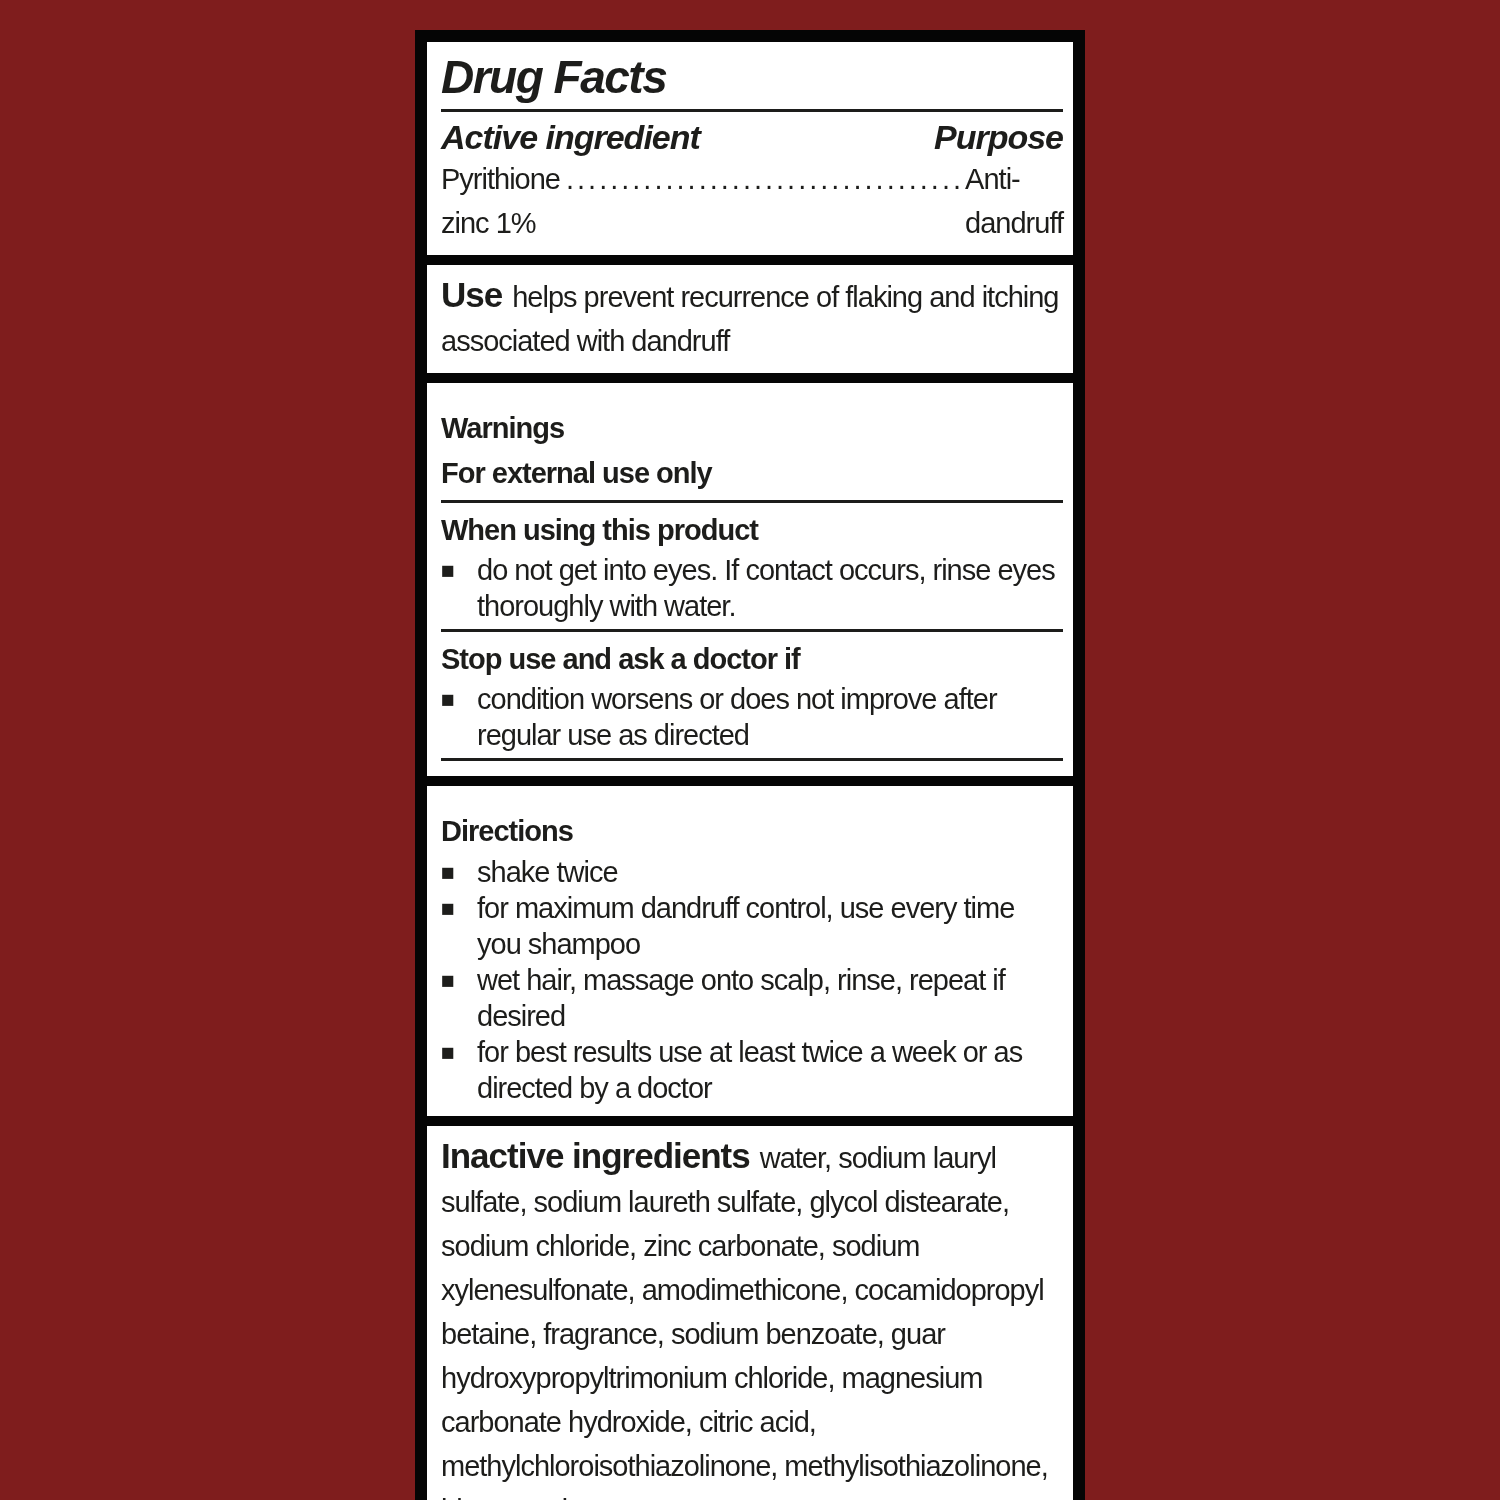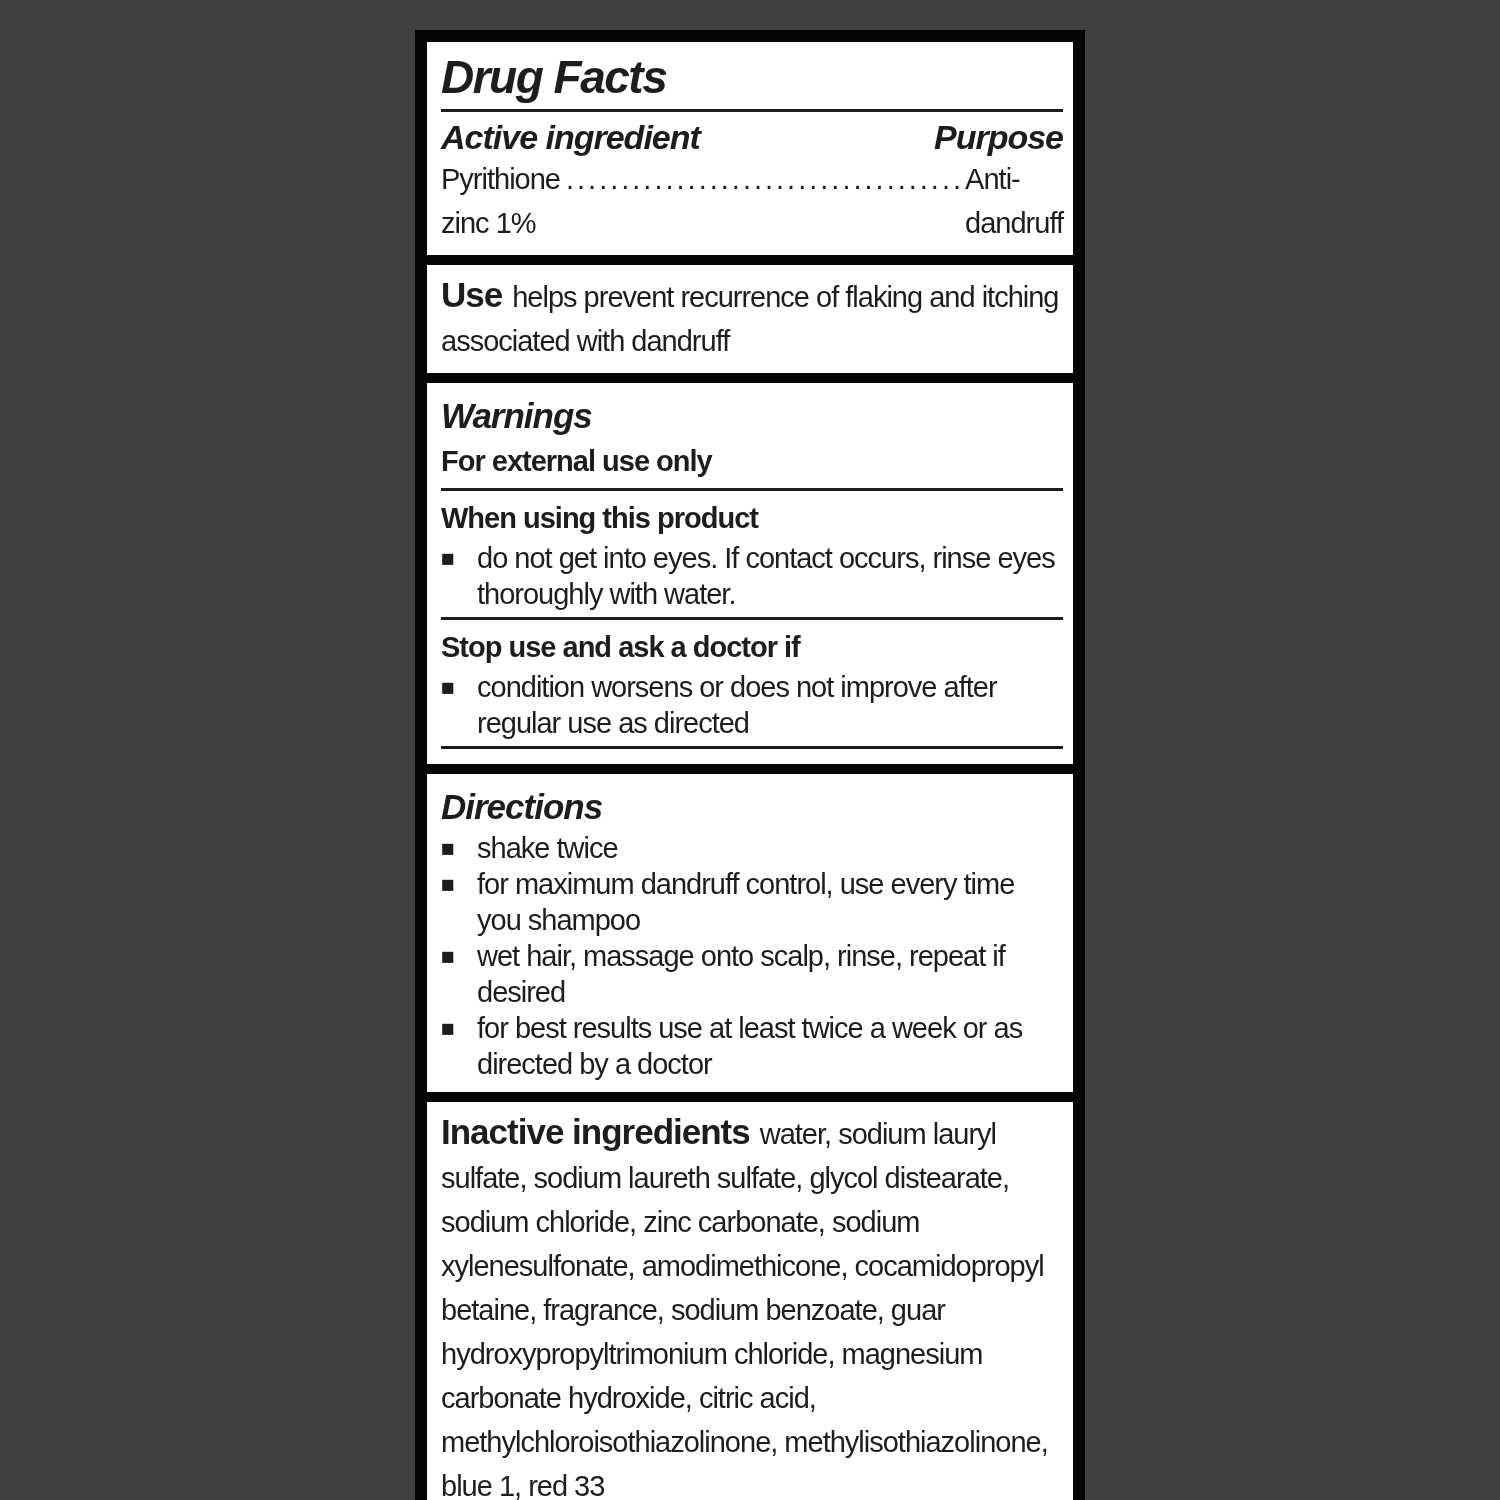--- a/index.html
+++ b/index.html
@@ -8,21 +8,21 @@
     width: 1500px;
     height: 1500px;
     background: #ffffff;
     font-family: "Liberation Sans", sans-serif;
     color: #1d1d1b;
   }
   .page {
     position: relative;
     width: 1500px;
     height: 1500px;
-    background: #404040;
+    background: #7f1d1d;
     overflow: hidden;
   }
   .label-frame {
     position: absolute;
     left: 415px;
     top: 30px;
     width: 670px;
     min-height: 1440px;
     box-sizing: border-box;
     background: #050505;
@@ -64,26 +64,25 @@
     font-style: italic;
     letter-spacing: -1px;
   }
   .h2-inline {
     font-size: 35px;
     font-weight: bold;
     letter-spacing: -1px;
     margin-right: 10px;
   }
   .h2-block {
-    font-size: 35px;
+    font-size: 29px;
     line-height: 42px;
     font-weight: bold;
-    font-style: italic;
     letter-spacing: -1px;
-    margin: 4px 0 2px 0;
+    margin: 16px 0 2px 0;
   }
   .body-text, .dot-row {
     font-size: 29px;
     line-height: 44px;
     letter-spacing: -1px;
     margin: 0;
   }
   .bold { font-weight: bold; }
   .dot-row {
     display: flex;

